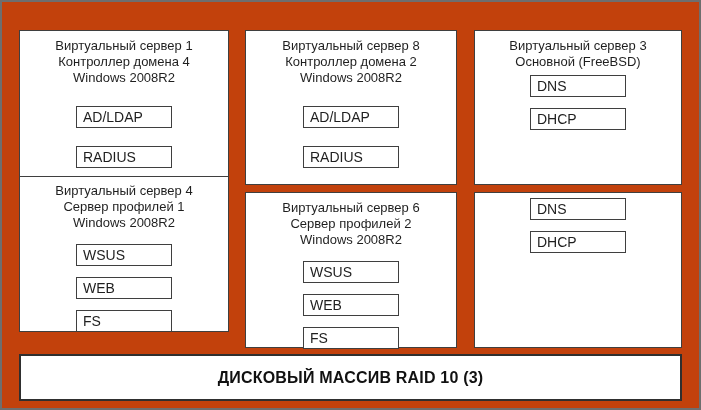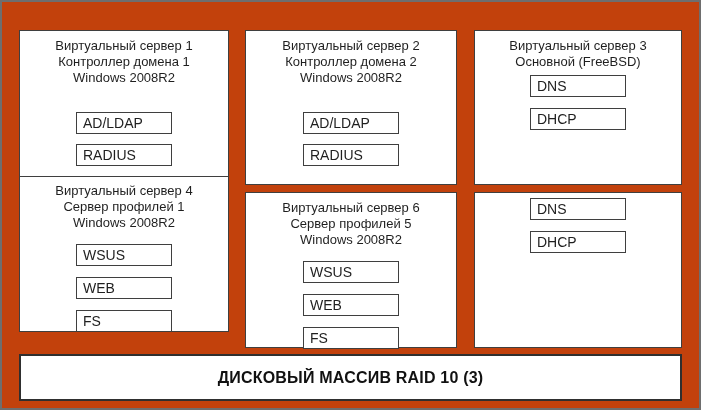--- a/index.html
+++ b/index.html
@@ -50,21 +50,21 @@
     width: 96px;
     border: 1px solid #3f3f3f;
     background: #ffffff;
     font-size: 14px;
     line-height: 18px;
     color: #1f1f1f;
     padding: 1px 0 1px 6px;
     text-align: left;
   }
   
-  .t3s2 .services { margin-top: 26px; row-gap: 10px; }
+  .t3s2 .services { margin-top: 20px; row-gap: 18px; }
   .t2s2 .services { margin-top: 5px;  row-gap: 11px; }
   .t3s3 .services { margin-top: 13px; row-gap: 11px; }
   .storage-bar {
     position: absolute;
     left: 17px;
     top: 352px;
     width: 663px;
     height: 47px;
     box-sizing: border-box;
     border: 2px solid #2f2f2f;
@@ -79,32 +79,32 @@
   }
 </style>
 </head>
 <body>
 
 <div class="frame">
 
   <div class="server-box b1 t3s2">
     <div class="server-title">
       <div>Виртуальный сервер 1</div>
-      <div>Контроллер домена 1</div>
+      <div>Контроллер домена 4</div>
       <div>Windows 2008R2</div>
     </div>
     <div class="services">
       <div class="service-box">AD/LDAP</div>
       <div class="service-box">RADIUS</div>
     </div>
   </div>
 
   <div class="server-box b2 t3s2">
     <div class="server-title">
-      <div>Виртуальный сервер 2</div>
+      <div>Виртуальный сервер 8</div>
       <div>Контроллер домена 2</div>
       <div>Windows 2008R2</div>
     </div>
     <div class="services">
       <div class="service-box">AD/LDAP</div>
       <div class="service-box">RADIUS</div>
     </div>
   </div>
 
   <div class="server-box b3 t2s2">
@@ -127,21 +127,21 @@
     <div class="services">
       <div class="service-box">WSUS</div>
       <div class="service-box">WEB</div>
       <div class="service-box">FS</div>
     </div>
   </div>
 
   <div class="server-box b5 t3s3">
     <div class="server-title">
       <div>Виртуальный сервер 6</div>
-      <div>Сервер профилей 5</div>
+      <div>Сервер профилей 2</div>
       <div>Windows 2008R2</div>
     </div>
     <div class="services">
       <div class="service-box">WSUS</div>
       <div class="service-box">WEB</div>
       <div class="service-box">FS</div>
     </div>
   </div>
 
   <div class="server-box b6 t2s2">

